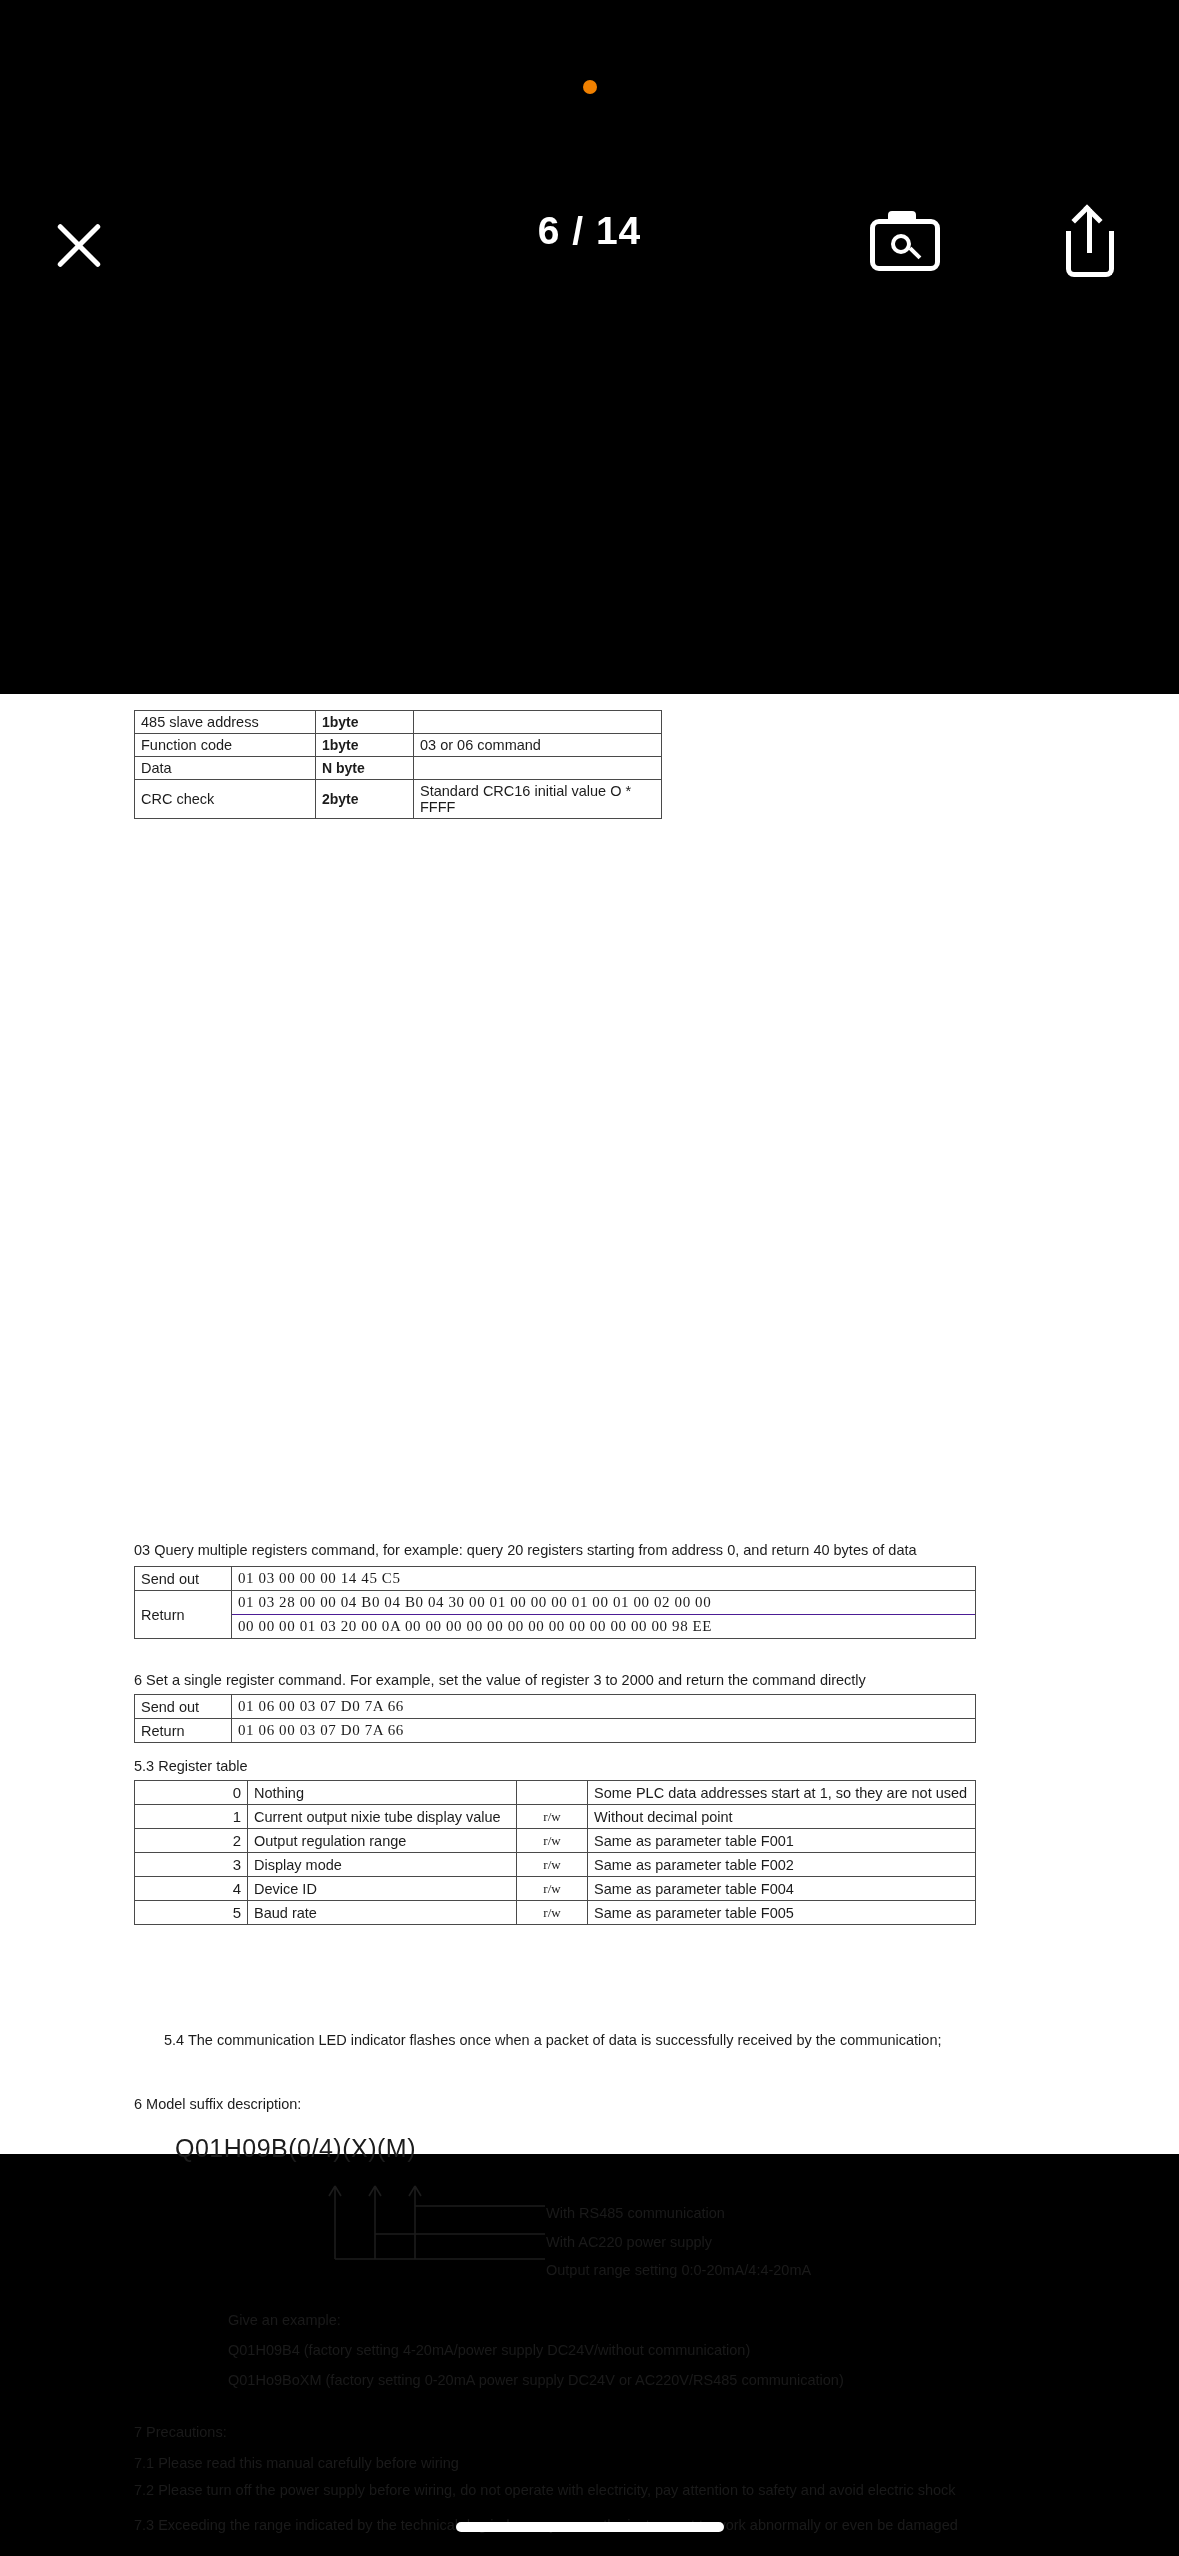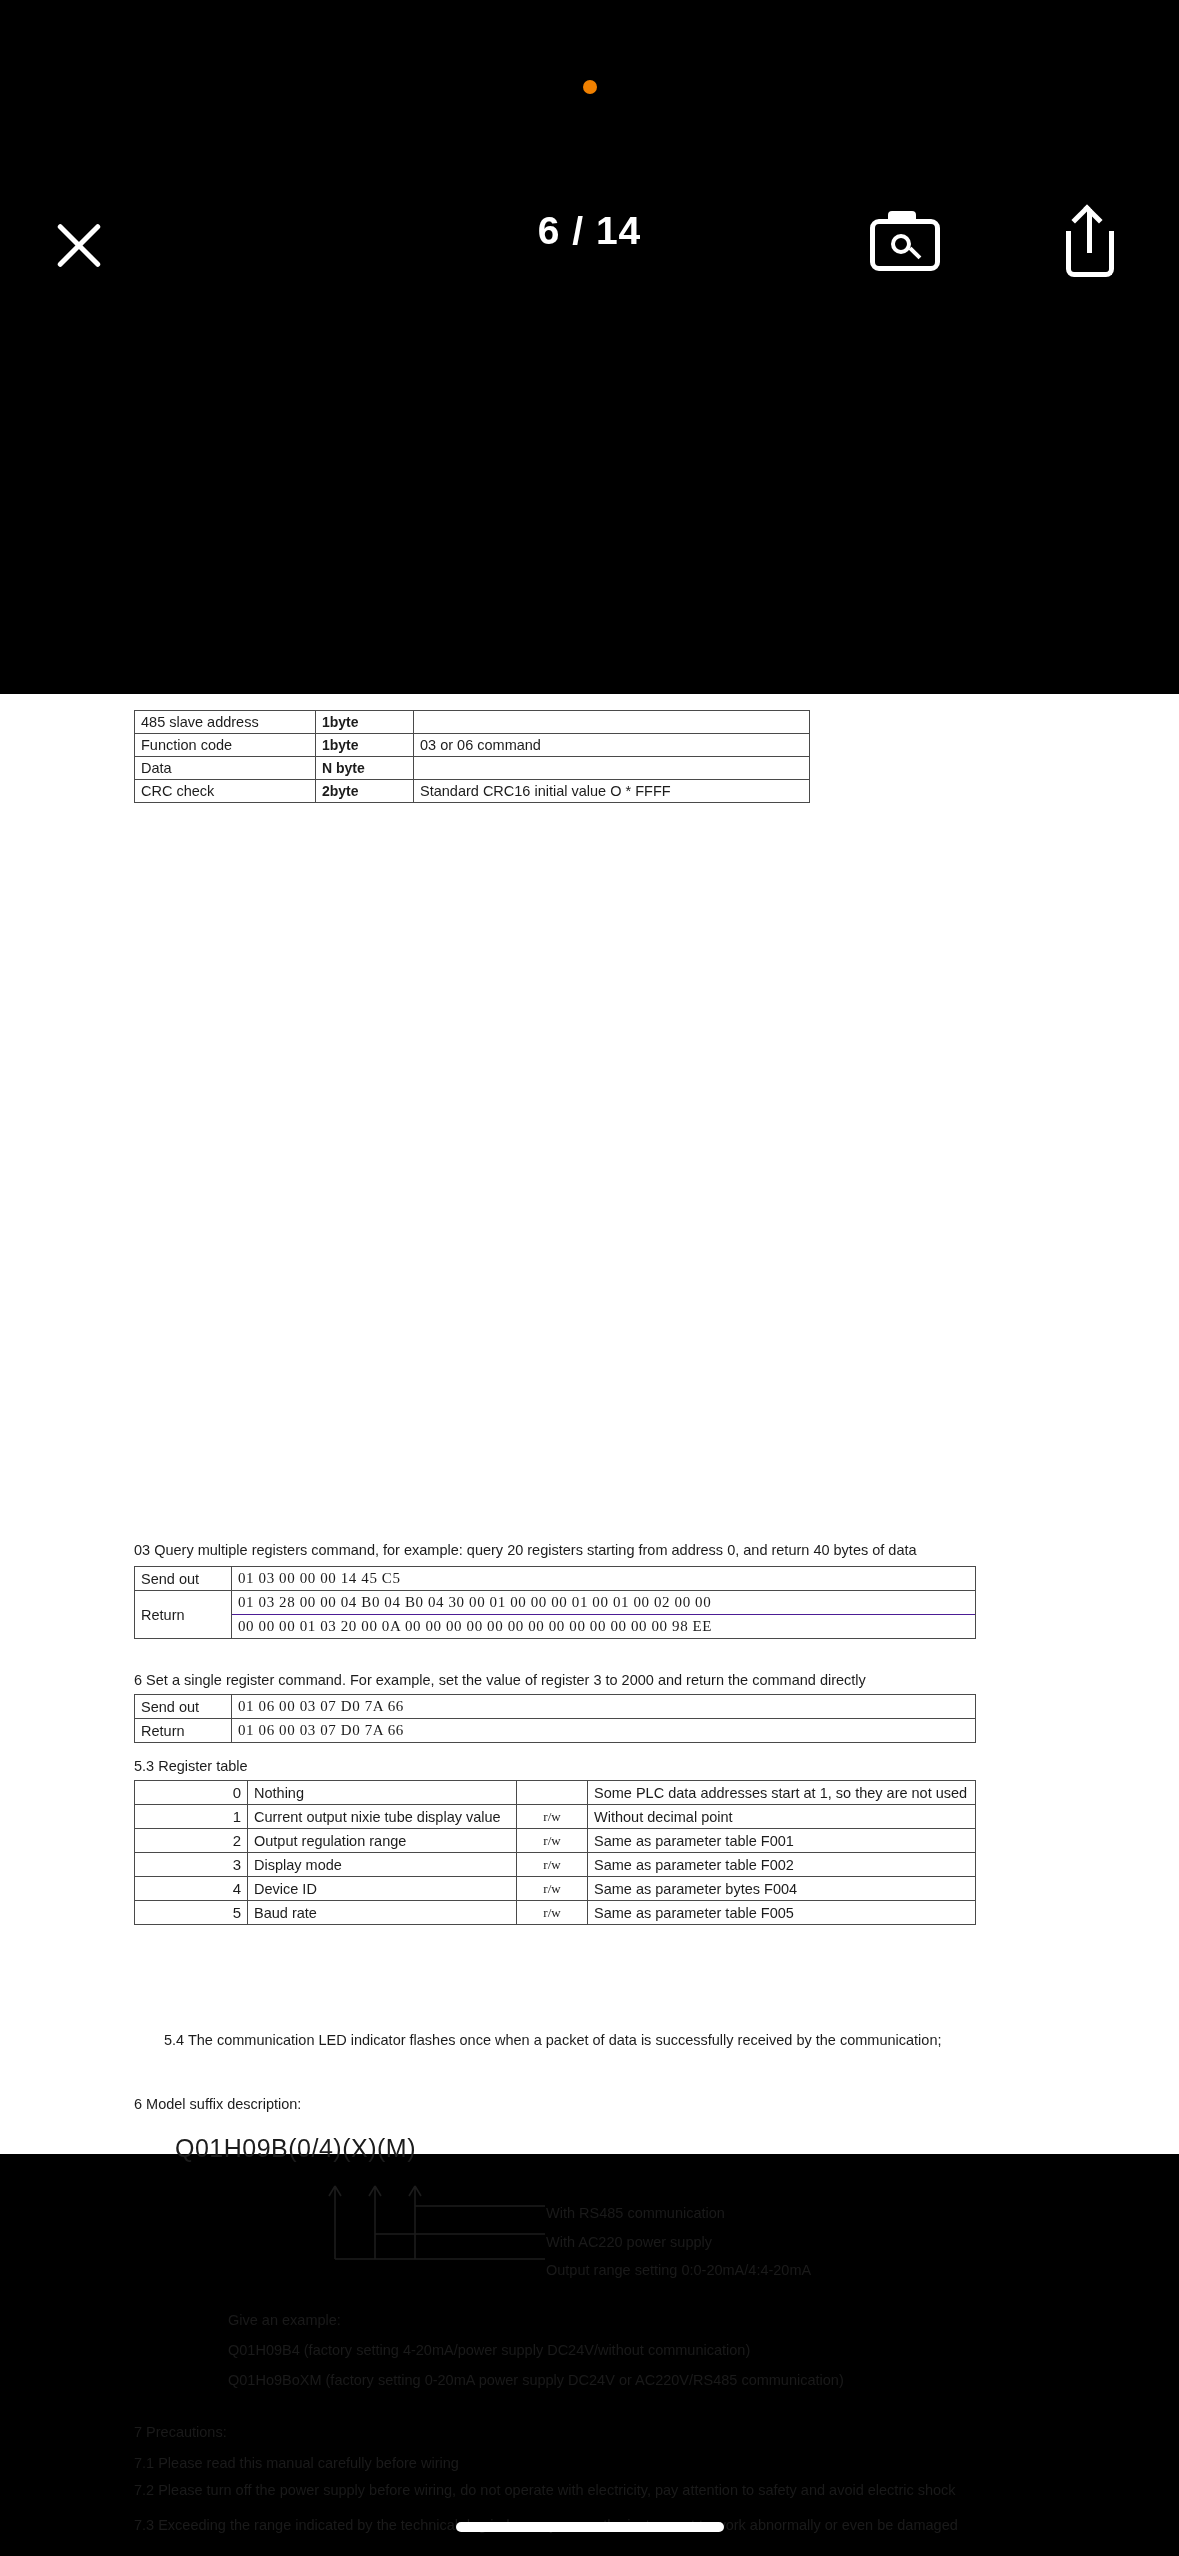--- a/index.html
+++ b/index.html
@@ -159,21 +159,21 @@
     border: 1px solid #4a4a4a;
     padding: 3px 6px;
     vertical-align: middle;
   }
 
   
   .tbl-frame {
     position: absolute;
     left: 134px;
     top: 16px;
-    width: 676px;
+    width: 528px;
   }
   .tbl-frame td.c1 { width: 168px; }
   .tbl-frame td.c2 { width: 85px; font-weight: bold; font-size: 14px;}
   .tbl-frame td.c3 { }
 
   .line-note {
     position: absolute;
     font-size: 14.5px;
     color: #1c1c1c;
   }
@@ -372,21 +372,21 @@
     <tr>
       <td class="addr">3</td>
       <td class="expl">Display mode</td>
       <td class="rw">r/w</td>
       <td class="rem">Same as parameter table F002</td>
     </tr>
     <tr>
       <td class="addr">4</td>
       <td class="expl">Device ID</td>
       <td class="rw">r/w</td>
-      <td class="rem">Same as parameter bytes F004</td>
+      <td class="rem">Same as parameter table F004</td>
     </tr>
     <tr>
       <td class="addr">5</td>
       <td class="expl">Baud rate</td>
       <td class="rw">r/w</td>
       <td class="rem">Same as parameter table F005</td>
     </tr>
   </tbody>
       </table>
 

